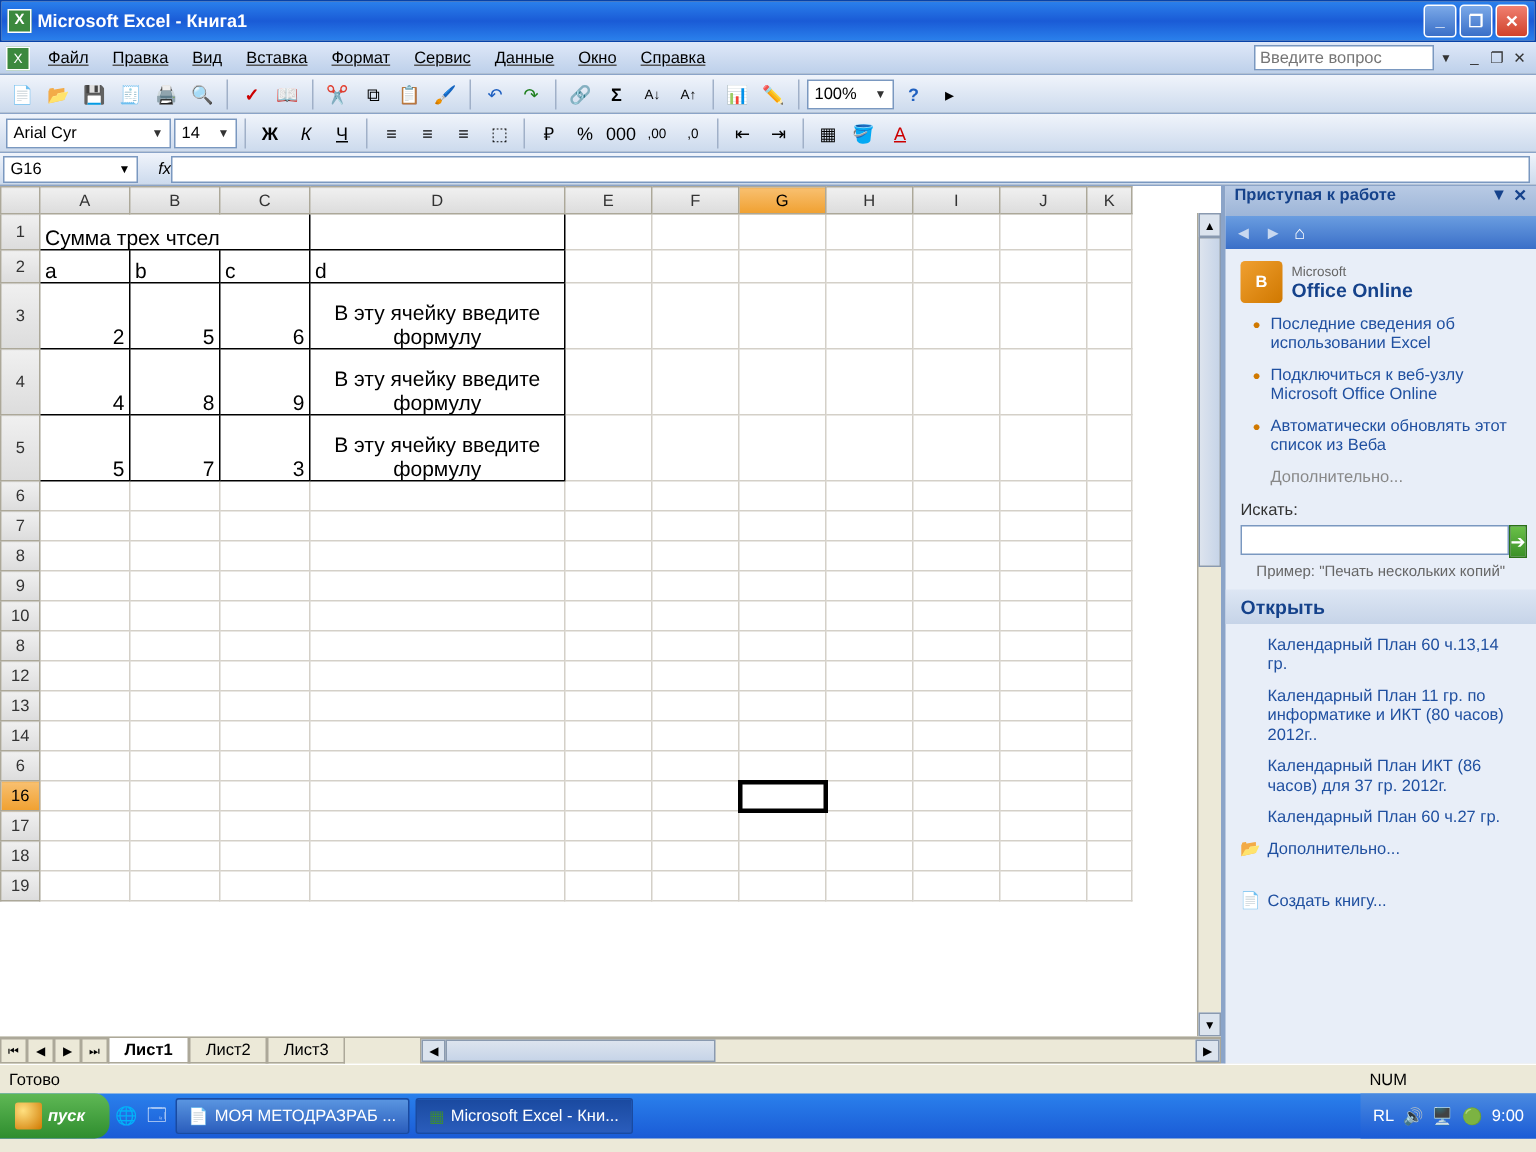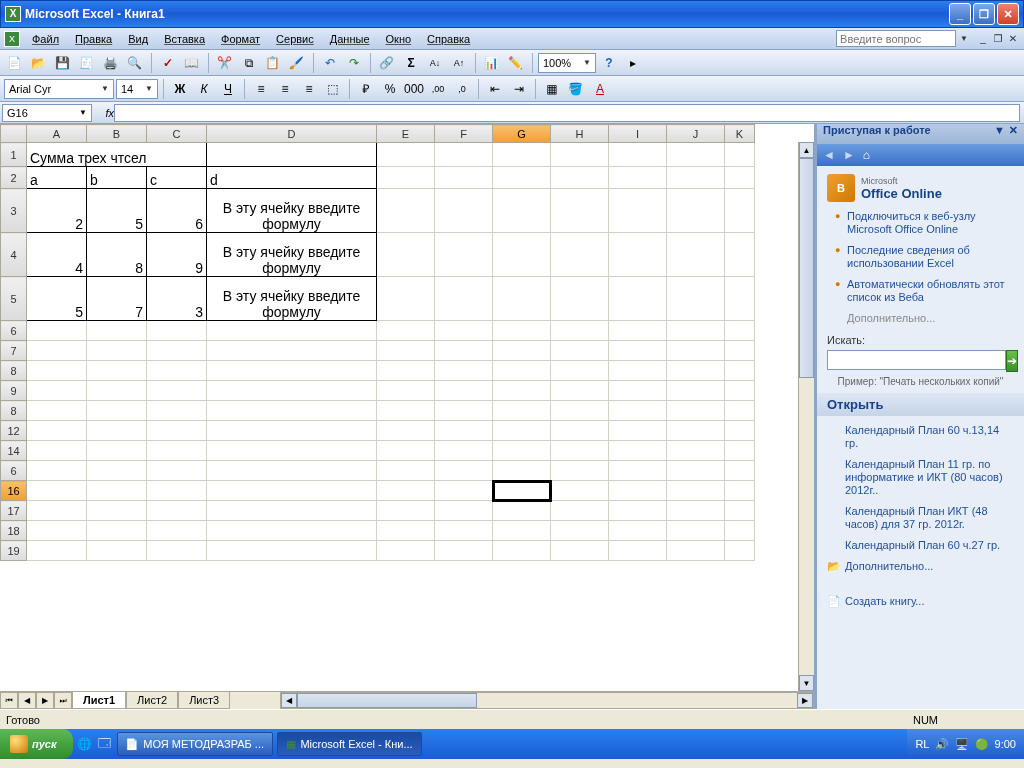--- a/index.html
+++ b/index.html
@@ -336,35 +336,63 @@
               <td class=""></td>
               <td class=""></td>
               <td class=""></td>
               <td class=""></td>
               <td class=""></td>
               <td class=""></td>
               <td class=""></td>
               <td class=""></td>
             </tr>
             <tr style="height:20px">
+              <th class="rowh">10</th>
+              <td class=""></td>
+              <td class=""></td>
+              <td class=""></td>
+              <td class=""></td>
+              <td class=""></td>
+              <td class=""></td>
+              <td class=""></td>
+              <td class=""></td>
+              <td class=""></td>
+              <td class=""></td>
+              <td class=""></td>
+            </tr>
+            <tr style="height:20px">
               <th class="rowh">8</th>
               <td class=""></td>
               <td class=""></td>
               <td class=""></td>
               <td class=""></td>
               <td class=""></td>
               <td class=""></td>
               <td class=""></td>
               <td class=""></td>
               <td class=""></td>
               <td class=""></td>
               <td class=""></td>
             </tr>
             <tr style="height:20px">
               <th class="rowh">12</th>
+              <td class=""></td>
+              <td class=""></td>
+              <td class=""></td>
+              <td class=""></td>
+              <td class=""></td>
+              <td class=""></td>
+              <td class=""></td>
+              <td class=""></td>
+              <td class=""></td>
+              <td class=""></td>
+              <td class=""></td>
+            </tr>
+            <tr style="height:20px">
+              <th class="rowh">13</th>
               <td class=""></td>
               <td class=""></td>
               <td class=""></td>
               <td class=""></td>
               <td class=""></td>
               <td class=""></td>
               <td class=""></td>
               <td class=""></td>
               <td class=""></td>
               <td class=""></td>
@@ -501,36 +529,36 @@
     </div>
     <div class="tpbody">
       <div class="officelogo">
         <div class="box">B</div>
         <div>
             <div style="font-size:9px;color:#666;">Microsoft</div>
              <div style="font-weight:bold;font-size:13px;" class="offlink">Office Online</div>
           </div>
       </div>
       <ul class="bullets">
+        <li>Последние сведения об использовании Excel</li>
         <li>Подключиться к веб-узлу Microsoft Office Online</li>
-        <li>Последние сведения об использовании Excel</li>
         <li>Автоматически обновлять этот список из Веба</li>
       </ul>
       <div class="dop">Дополнительно...</div>
       <div class="label">Искать:</div>
       <div class="search">
         <input style="">
         <div class="gobtn">➔</div>
       </div>
       <div class="hint">Пример: "Печать нескольких копий"</div>
       <div class="sectionhdr">Открыть</div>
       <div class="filelist">
         <span class="filelink">Календарный План 60 ч.13,14 гр.</span>
         <span class="filelink">Календарный План 11 гр. по информатике и ИКТ (80 часов) 2012г..</span>
-        <span class="filelink">Календарный План ИКТ (48 часов)  для 37 гр. 2012г.</span>
+        <span class="filelink">Календарный План ИКТ (86 часов)  для 37 гр. 2012г.</span>
         <span class="filelink">Календарный План 60 ч.27 гр.</span>
         <span class="filelink">
           <span class="ficon">📂</span>
           <span>Дополнительно...</span>
         </span>
       </div>
       <div style="height:8px;"></div>
       <span class="filelink">
         <span class="ficon">📄</span>
         <span>Создать книгу...</span>

